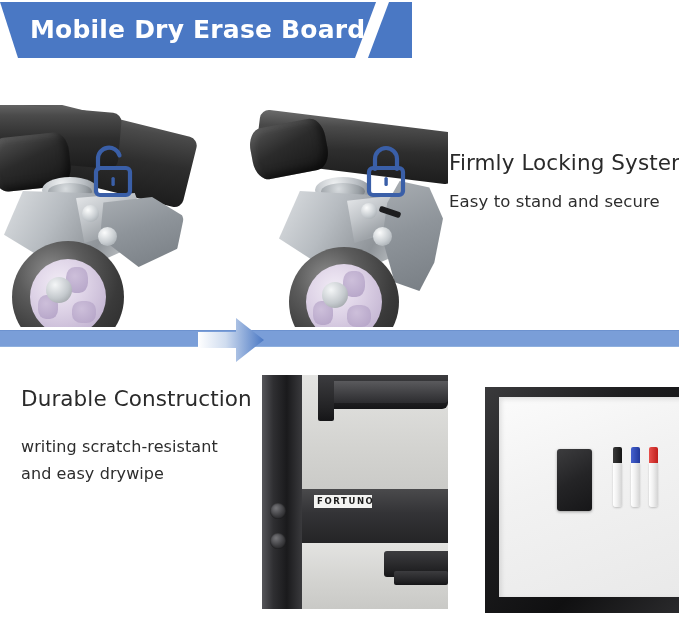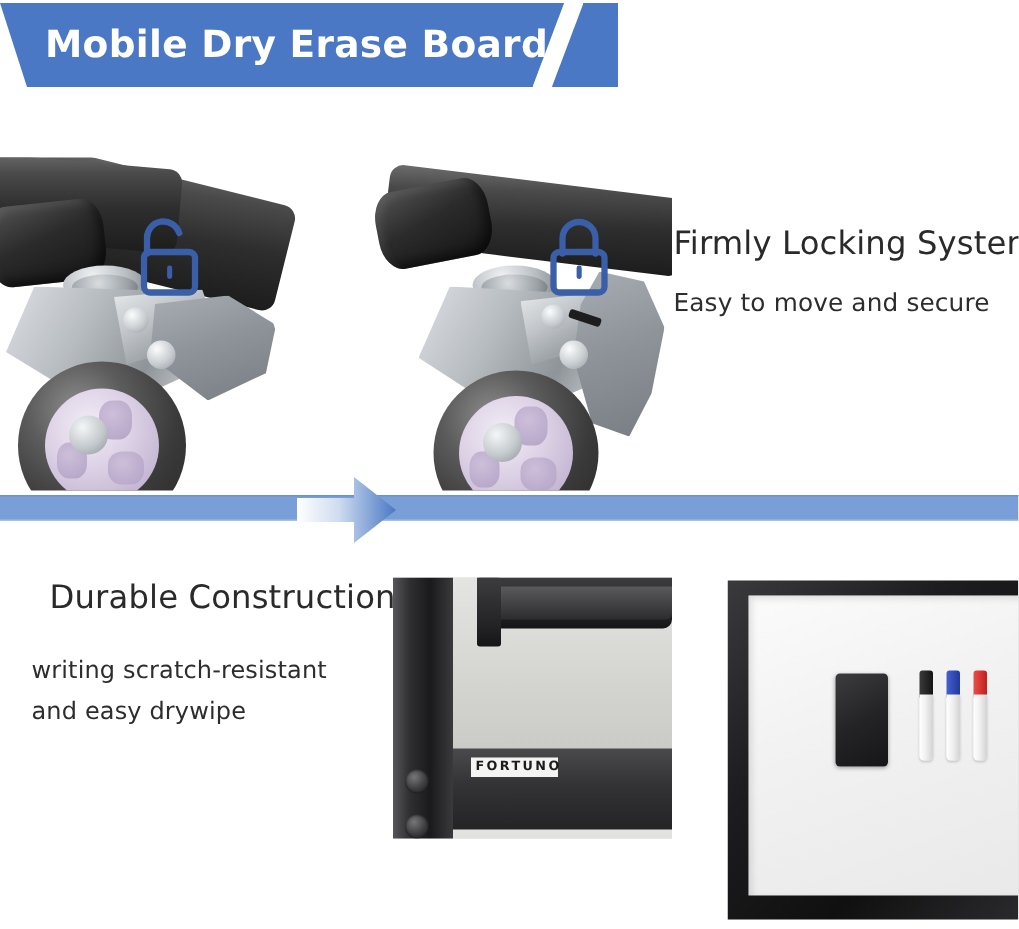--- a/index.html
+++ b/index.html
@@ -190,31 +190,31 @@
     position: absolute;
     left: 21px; top: 31px;
     width: 245px;
   }
   #durable-heading {
     font-size: 21.5px;
     color: #2a2a2a;
     font-weight: normal;
     letter-spacing: 0.1px;
     white-space: nowrap;
-    margin: 0 0 22px 12px;
+    margin: 0 0 22px 0;
   }
   .durable-para {
     margin: 0 0 26px 0;
   }
   .durable-para .body-line { font-size: 16px; line-height: 27px; }
 
   
   #photo-stand {
-    left: 262px; top: 30px;
-    width: 186px; height: 174px;
+    left: 262px; top: 20px;
+    width: 186px; height: 234px;
     background: #d9d9d7;
   }
   .stand-post {
     position: absolute;
     background: linear-gradient(90deg, #56565a 0%, #2f2f32 28%, #1a1a1c 62%, #3a3a3d 100%);
   }
   .stand-panel {
     position: absolute;
     background: linear-gradient(180deg, #e4e4e2 0%, #d3d3d0 60%, #c9c9c6 100%);
   }
@@ -387,21 +387,21 @@
       <svg viewBox="0 0 58 62" width="58" height="62" aria-hidden="true">
         <path d="M18 30 V20 a11 11 0 0 1 22 0 V30" fill="none" stroke="#3a5fa8" stroke-width="4.2" stroke-linecap="round"></path>
         <rect x="12" y="29" width="34" height="27" rx="4" ry="4" fill="none" stroke="#3a5fa8" stroke-width="4.2"></rect>
         <rect x="27.4" y="38" width="3.4" height="9" rx="1.6" fill="#3a5fa8"></rect>
       </svg>
     </div>
   </div>
 
   <div id="locking-text">
     <div id="locking-heading">Firmly Locking System</div>
-    <div class="body-line">Easy to move and secure</div>
+    <div class="body-line">Easy to stand and secure</div>
   </div>
 </div>
 
 <div id="section-divider"></div>
 
 <div id="section-durable">
 
   <div id="durable-text">
     <div id="durable-heading">Durable Construction</div>
 

